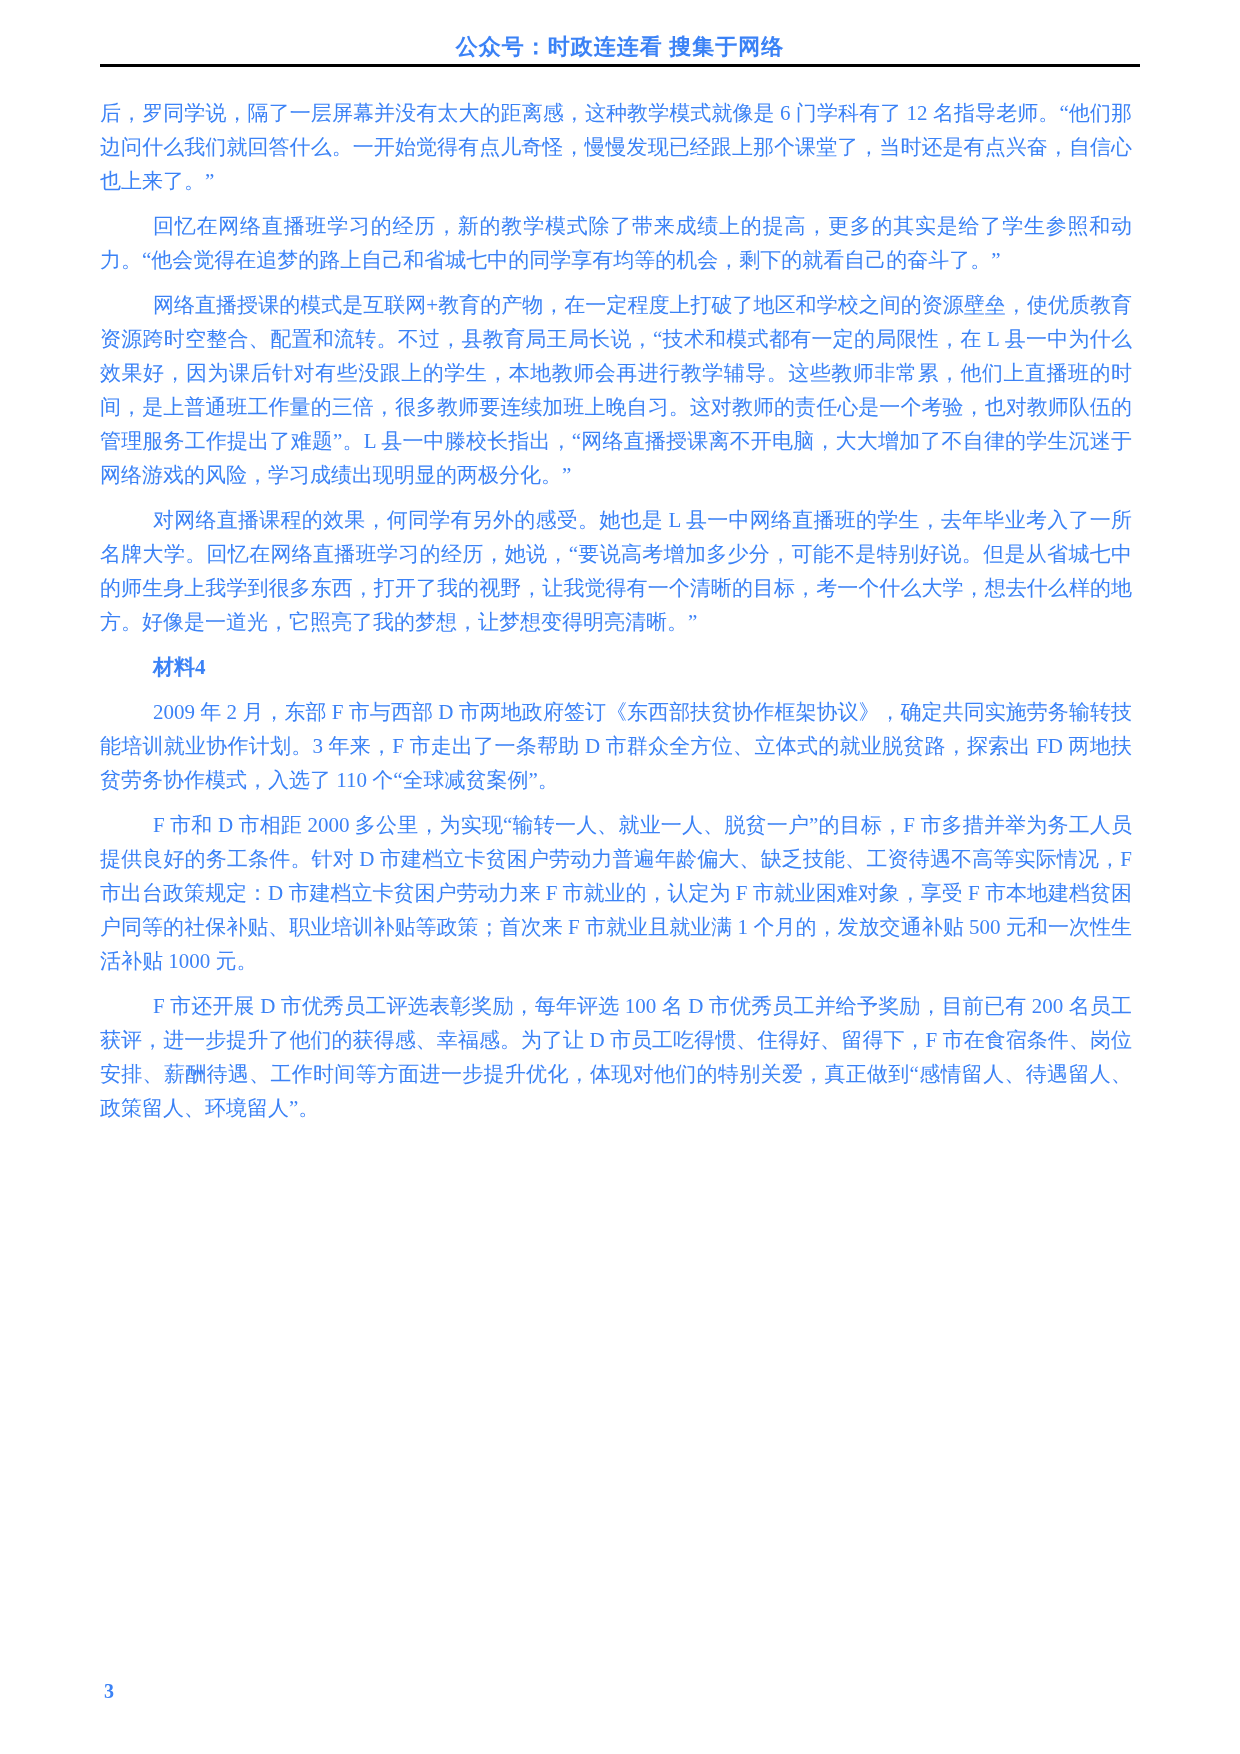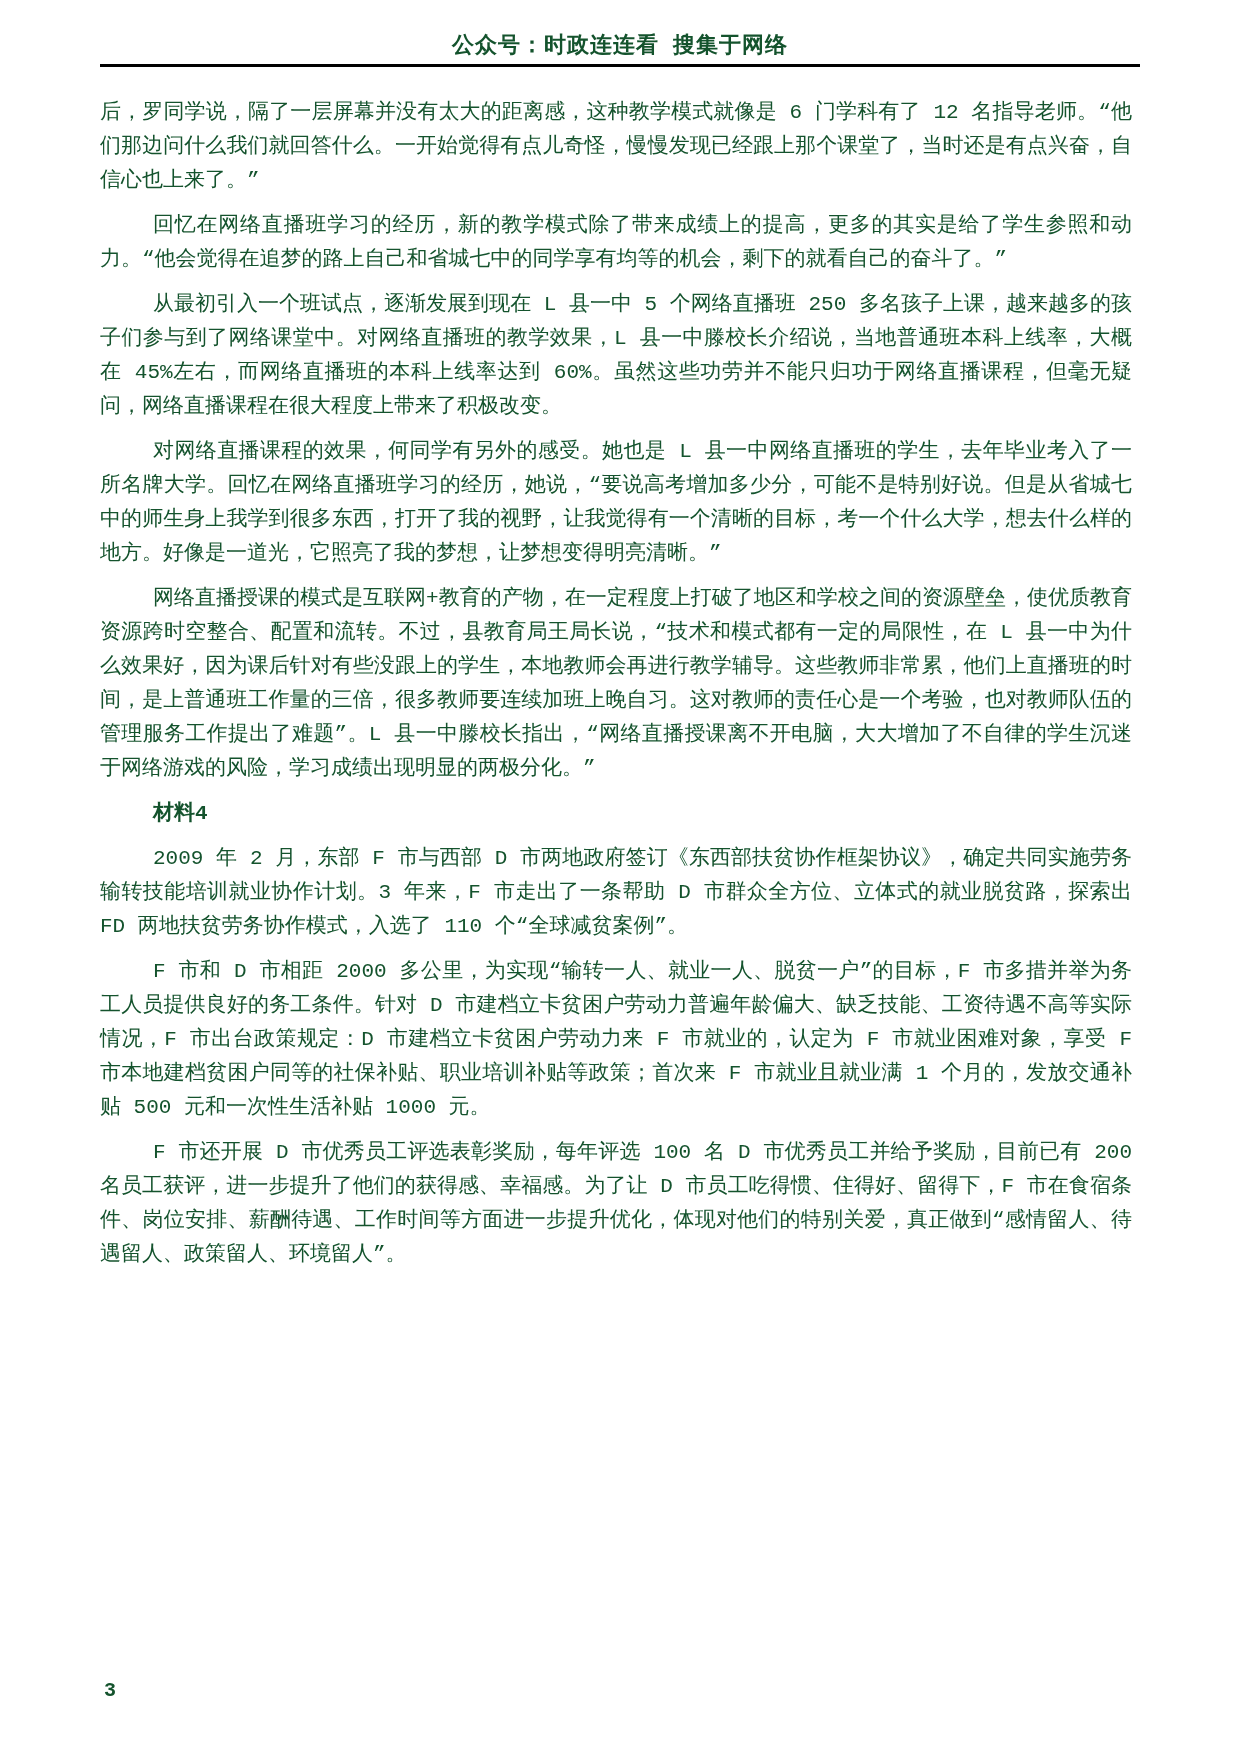--- a/index.html
+++ b/index.html
@@ -5,22 +5,22 @@
   html, body {
     margin: 0;
     padding: 0;
     background: #ffffff;
   }
   .page {
     position: relative;
     width: 1240px;
     height: 1754px;
     background: #ffffff;
-    color: #14532d;
-    font-family: Liberation Mono, monospace;
+    color: #3b82f6;
+    font-family: Liberation Serif, serif;
     overflow: hidden;
   }
   .header {
     position: absolute;
     top: 34px;
     left: 100px;
     width: 1040px;
     text-align: center;
     font-size: 22px;
     line-height: 26px;
@@ -73,23 +73,22 @@
 
 <div class="page">
 
   <div class="header">公众号：时政连连看 搜集于网络</div>
 
   <div class="header-rule"></div>
 
   <div class="content">
     <p class="p-noindent">后，罗同学说，隔了一层屏幕并没有太大的距离感，这种教学模式就像是 6 门学科有了 12 名指导老师。“他们那边问什么我们就回答什么。一开始觉得有点儿奇怪，慢慢发现已经跟上那个课堂了，当时还是有点兴奋，自信心也上来了。”</p>
     <p class="p-indent">回忆在网络直播班学习的经历，新的教学模式除了带来成绩上的提高，更多的其实是给了学生参照和动力。“他会觉得在追梦的路上自己和省城七中的同学享有均等的机会，剩下的就看自己的奋斗了。”</p>
-    <p class="p-indent">从最初引入一个班试点，逐渐发展到现在 L 县一中 5 个网络直播班 250 多名孩子上课，越来越多的孩子们参与到了网络课堂中。对网络直播班的教学效果，L 县一中滕校长介绍说，当地普通班本科上线率，大概在 45%左右，而网络直播班的本科上线率达到 60%。虽然这些功劳并不能只归功于网络直播课程，但毫无疑问，网络直播课程在很大程度上带来了积极改变。</p>
+    <p class="p-indent">网络直播授课的模式是互联网+教育的产物，在一定程度上打破了地区和学校之间的资源壁垒，使优质教育资源跨时空整合、配置和流转。不过，县教育局王局长说，“技术和模式都有一定的局限性，在 L 县一中为什么效果好，因为课后针对有些没跟上的学生，本地教师会再进行教学辅导。这些教师非常累，他们上直播班的时间，是上普通班工作量的三倍，很多教师要连续加班上晚自习。这对教师的责任心是一个考验，也对教师队伍的管理服务工作提出了难题”。L 县一中滕校长指出，“网络直播授课离不开电脑，大大增加了不自律的学生沉迷于网络游戏的风险，学习成绩出现明显的两极分化。”</p>
     <p class="p-indent">对网络直播课程的效果，何同学有另外的感受。她也是 L 县一中网络直播班的学生，去年毕业考入了一所名牌大学。回忆在网络直播班学习的经历，她说，“要说高考增加多少分，可能不是特别好说。但是从省城七中的师生身上我学到很多东西，打开了我的视野，让我觉得有一个清晰的目标，考一个什么大学，想去什么样的地方。好像是一道光，它照亮了我的梦想，让梦想变得明亮清晰。”</p>
-    <p class="p-indent">网络直播授课的模式是互联网+教育的产物，在一定程度上打破了地区和学校之间的资源壁垒，使优质教育资源跨时空整合、配置和流转。不过，县教育局王局长说，“技术和模式都有一定的局限性，在 L 县一中为什么效果好，因为课后针对有些没跟上的学生，本地教师会再进行教学辅导。这些教师非常累，他们上直播班的时间，是上普通班工作量的三倍，很多教师要连续加班上晚自习。这对教师的责任心是一个考验，也对教师队伍的管理服务工作提出了难题”。L 县一中滕校长指出，“网络直播授课离不开电脑，大大增加了不自律的学生沉迷于网络游戏的风险，学习成绩出现明显的两极分化。”</p>
     <p class="p-heading">材料4</p>
     <p class="p-indent">2009 年 2 月，东部 F 市与西部 D 市两地政府签订《东西部扶贫协作框架协议》，确定共同实施劳务输转技能培训就业协作计划。3 年来，F 市走出了一条帮助 D 市群众全方位、立体式的就业脱贫路，探索出 FD 两地扶贫劳务协作模式，入选了 110 个“全球减贫案例”。</p>
     <p class="p-indent">F 市和 D 市相距 2000 多公里，为实现“输转一人、就业一人、脱贫一户”的目标，F 市多措并举为务工人员提供良好的务工条件。针对 D 市建档立卡贫困户劳动力普遍年龄偏大、缺乏技能、工资待遇不高等实际情况，F 市出台政策规定：D 市建档立卡贫困户劳动力来 F 市就业的，认定为 F 市就业困难对象，享受 F 市本地建档贫困户同等的社保补贴、职业培训补贴等政策；首次来 F 市就业且就业满 1 个月的，发放交通补贴 500 元和一次性生活补贴 1000 元。</p>
     <p class="p-indent">F 市还开展 D 市优秀员工评选表彰奖励，每年评选 100 名 D 市优秀员工并给予奖励，目前已有 200 名员工获评，进一步提升了他们的获得感、幸福感。为了让 D 市员工吃得惯、住得好、留得下，F 市在食宿条件、岗位安排、薪酬待遇、工作时间等方面进一步提升优化，体现对他们的特别关爱，真正做到“感情留人、待遇留人、政策留人、环境留人”。</p>
   </div>
 
   <div class="footer-pagenum">3</div>
 
 </div>
 

